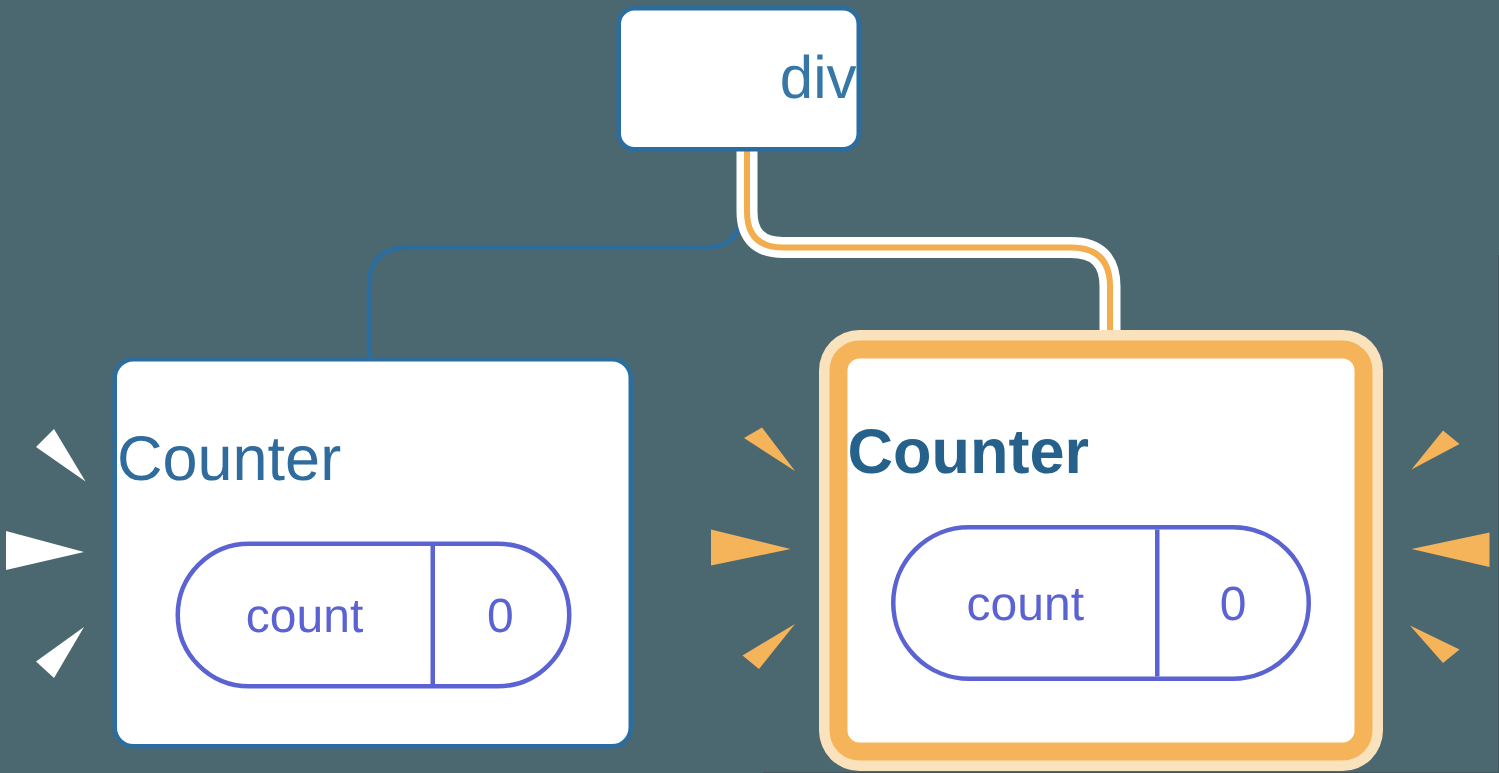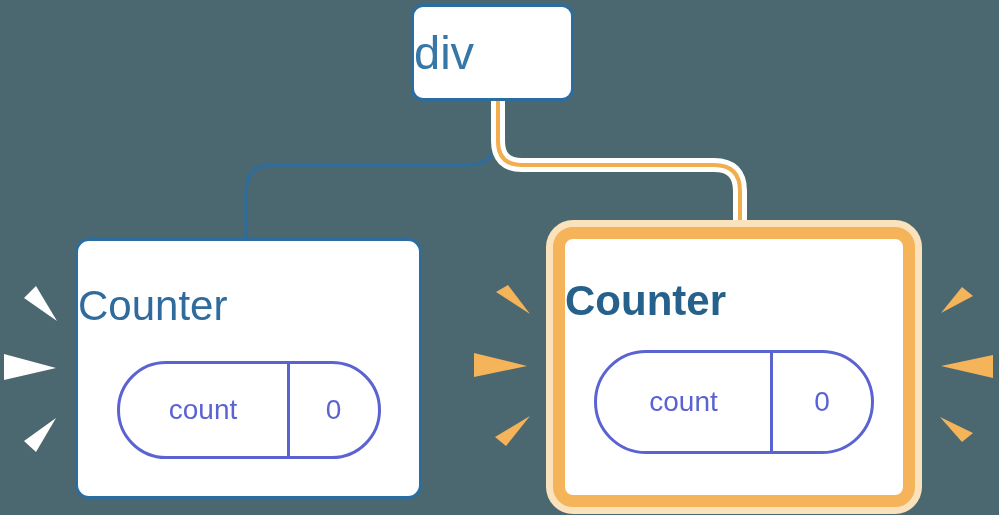--- a/index.html
+++ b/index.html
@@ -20,22 +20,22 @@
 
   .node{
     position:absolute;z-index:2;
     background:var(--white);
     box-sizing:border-box;
   }
   #root-box{
     left:411px;top:4px;width:163px;height:97px;
     border:3px solid var(--blue-border);
     border-radius:12px;
-    display:flex;align-items:center;justify-content:flex-start;
-    font-size:47px;color:var(--blue-text);
+    display:flex;align-items:center;justify-content:flex-end;
+    font-size:40px;color:var(--blue-text);
   }
   #left-box{
     left:75px;top:238px;width:347px;height:261px;
     border:3px solid var(--blue-border);
     border-radius:14px;
   }
   #right-box{
     left:553px;top:227px;width:362px;height:280px;
     border:12px solid var(--orange);
     border-radius:20px;
@@ -48,21 +48,21 @@
   }
   #left-box .card-title{top:43px;color:var(--counter-text);}
   #right-box .card-title{top:40px;color:var(--counter-text-bold);font-weight:bold;}
   .pill{
     position:absolute;left:0;right:0;margin:0 auto;
     box-sizing:border-box;
     border:3px solid var(--purple);
     border-radius:60px;
     background:var(--white);
     display:flex;align-items:stretch;
-    color:var(--purple);font-size:28px;
+    color:var(--purple);font-size:32px;
   }
   #left-box .pill{top:120px;width:264px;height:98px;}
   #right-box .pill{top:111px;width:280px;height:104px;}
   .pill-key{flex:1;display:flex;align-items:center;justify-content:center;}
   .pill-divider{width:3px;background:var(--purple);}
   .pill-val{width:88px;display:flex;align-items:center;justify-content:center;}
   #right-box .pill-val{width:98px;}
 </style>
 </head>
 <body>

